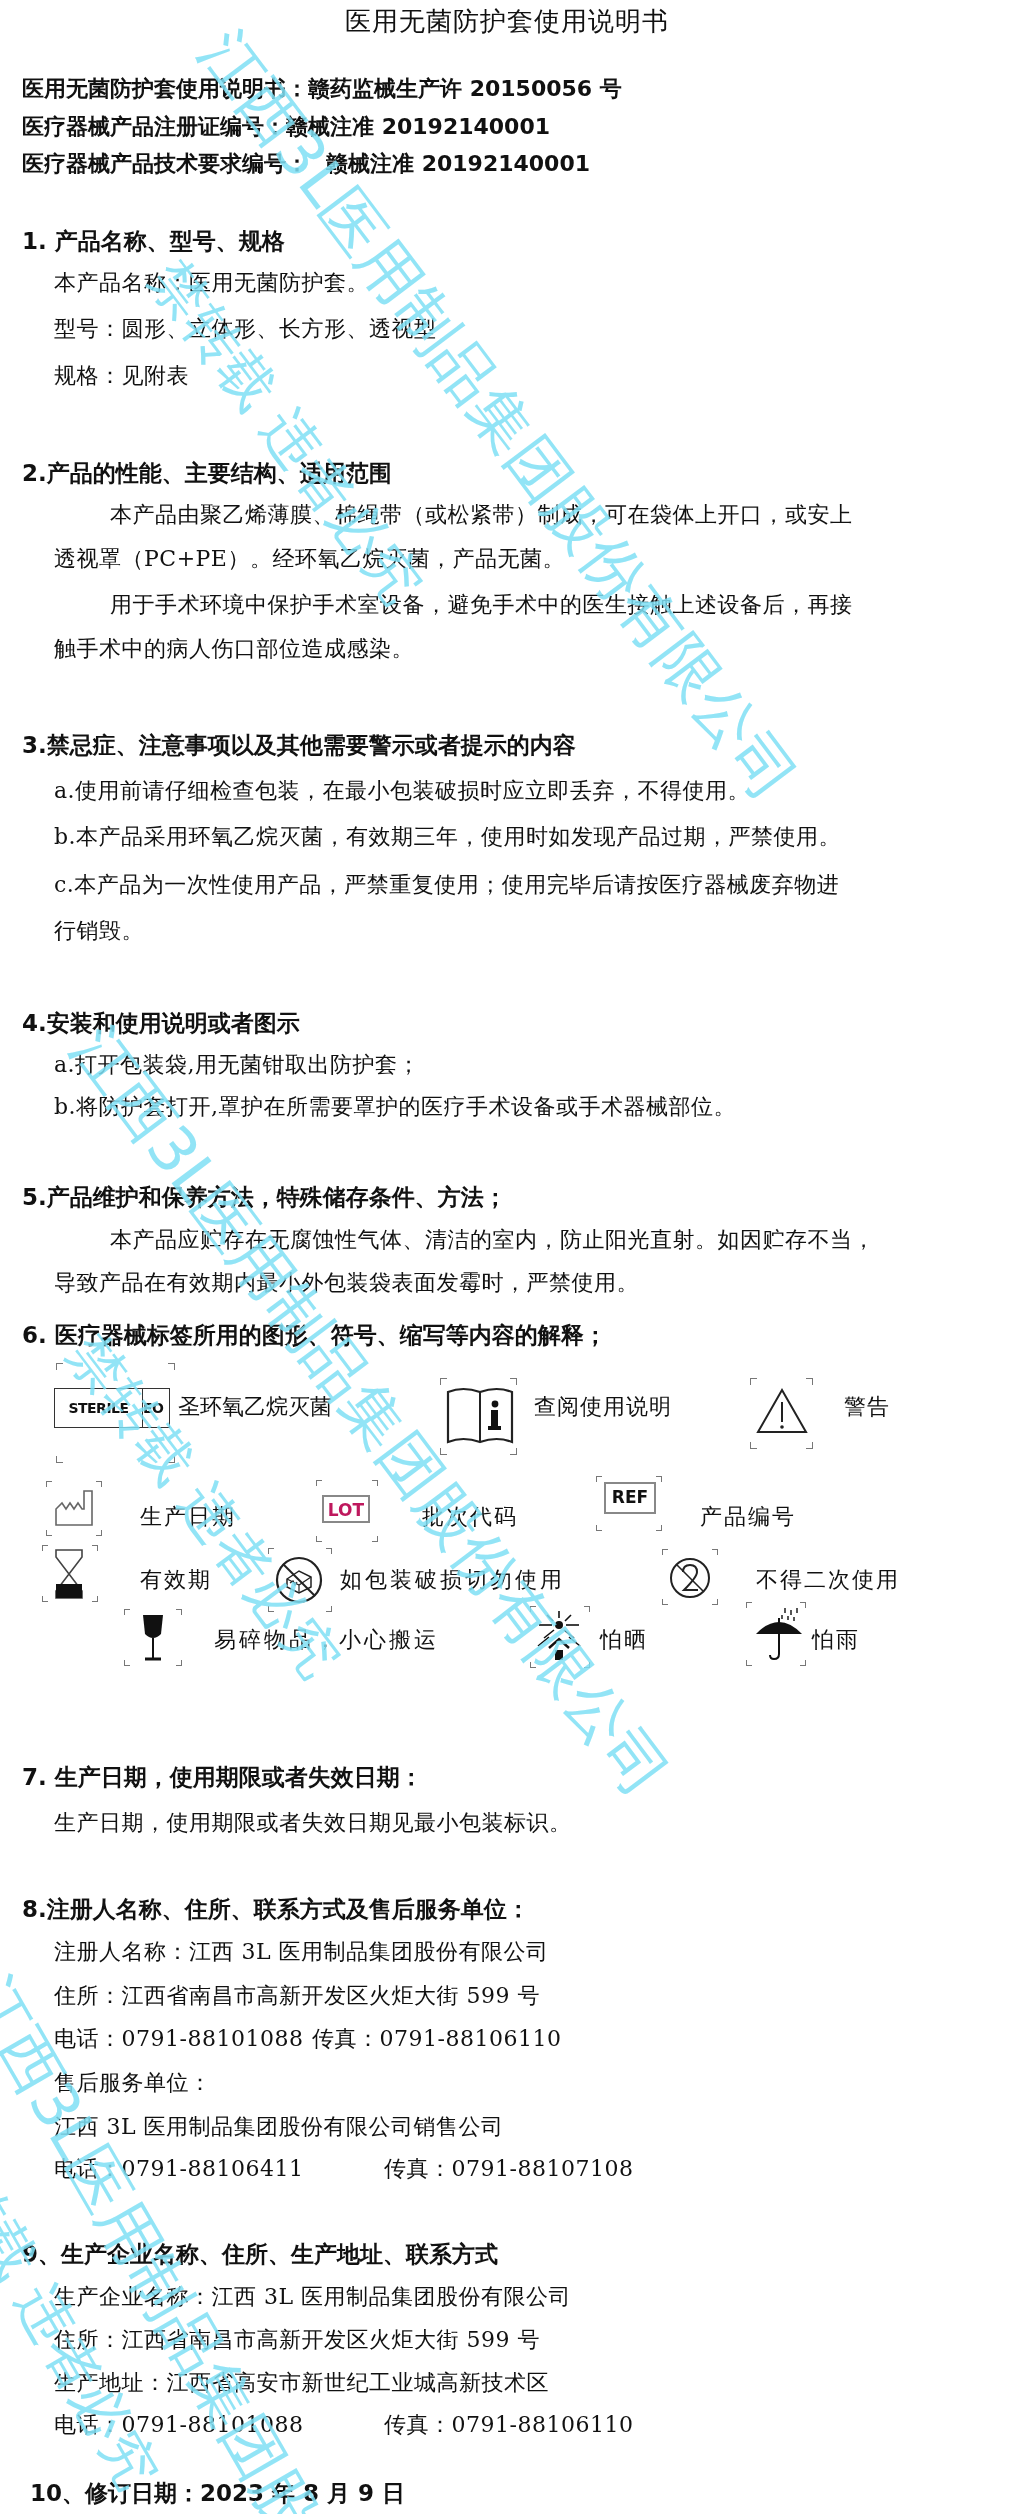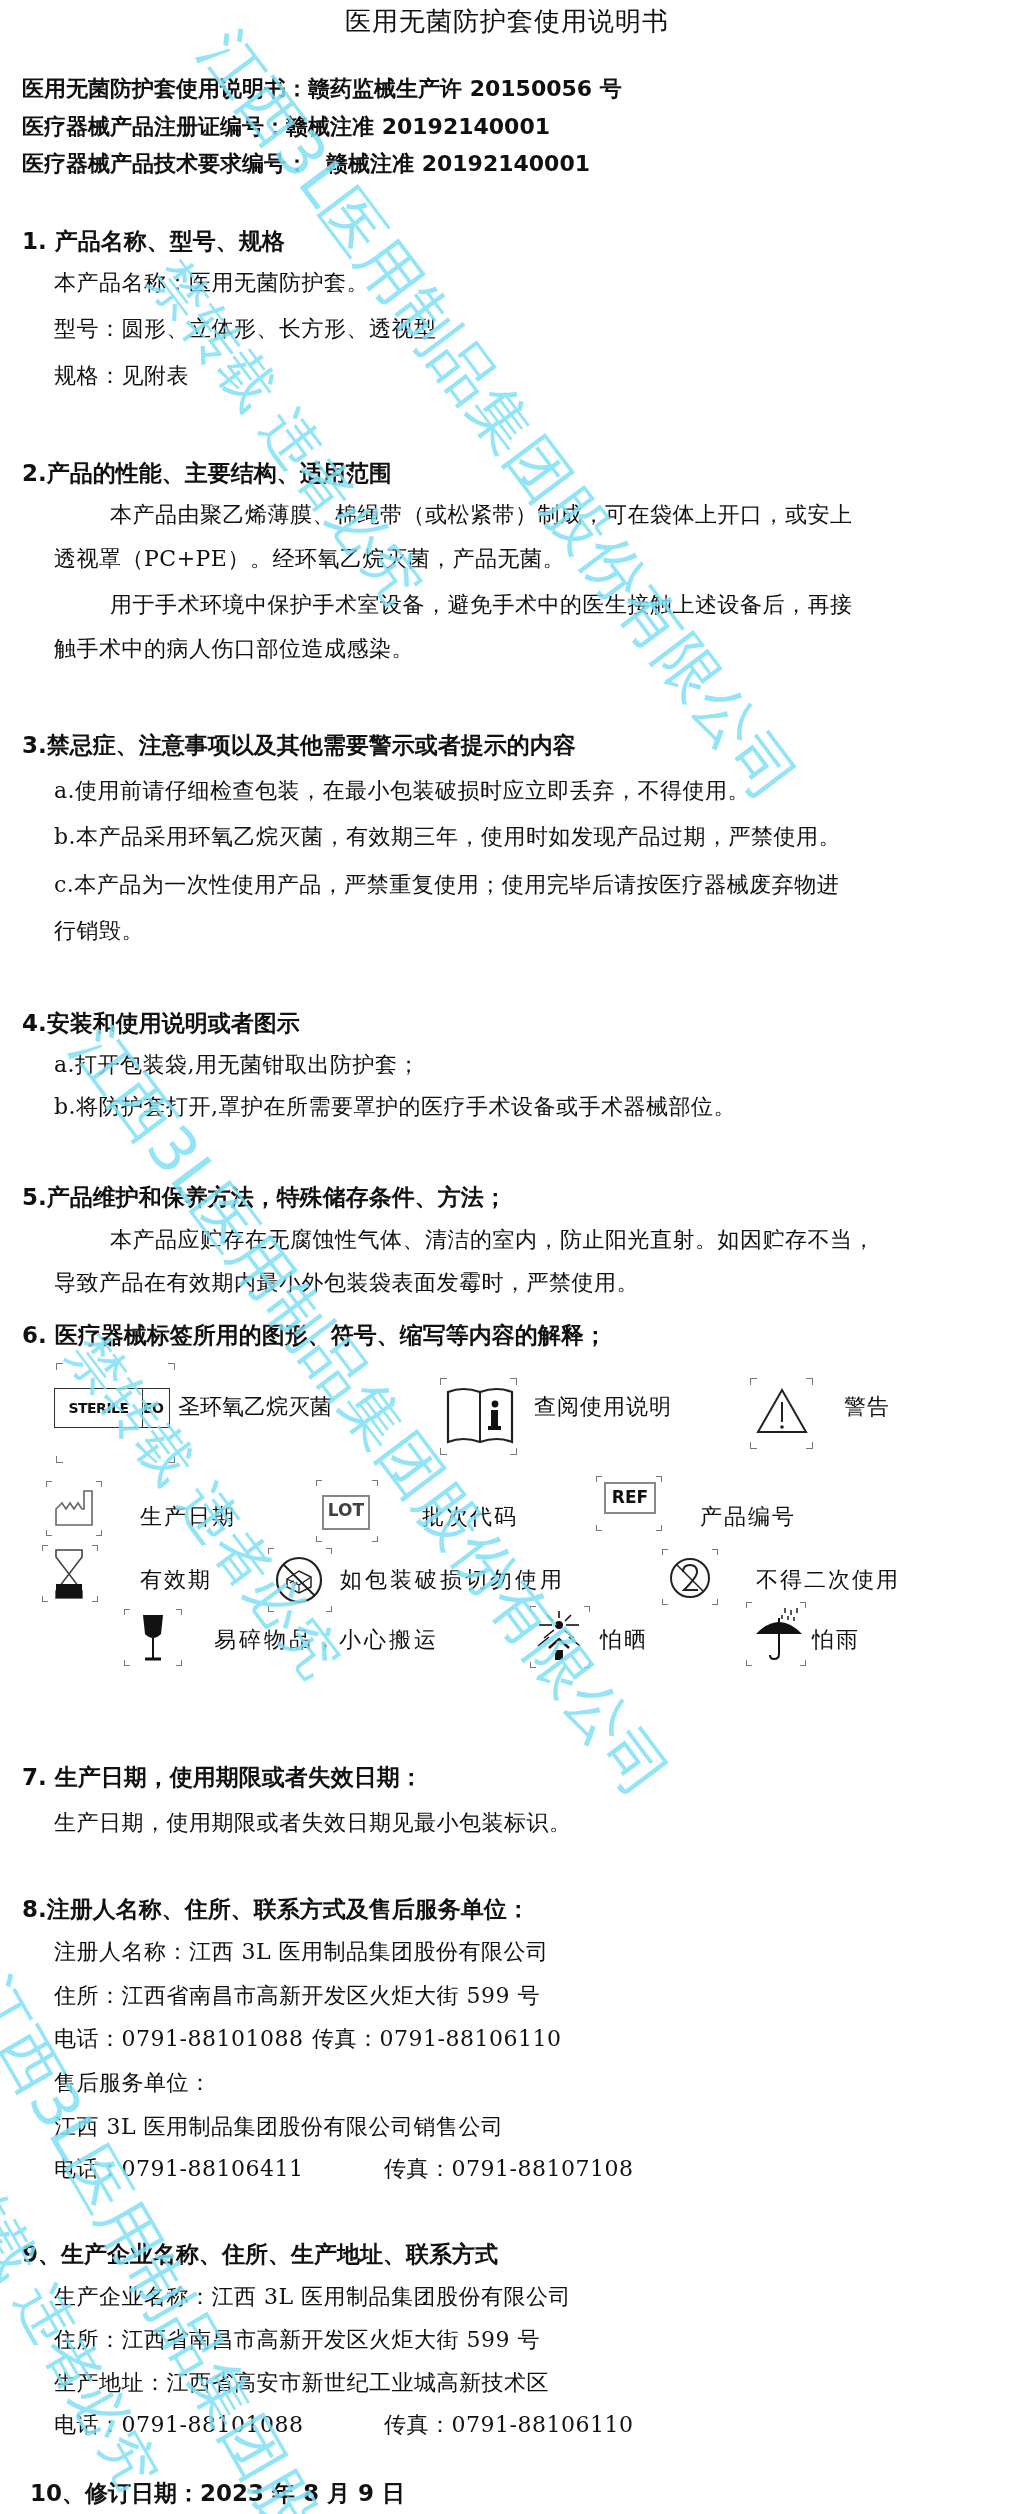--- a/index.html
+++ b/index.html
@@ -116,21 +116,21 @@
       <path d="M2 38 L2 22 L8 16 L12 22 L16 16 L20 22 L24 16 L28 22 L30 22 L30 4 L38 4 L38 38 Z" fill="none" stroke="#666" stroke-width="1.6"></path>
     </svg>
     <div class="abs sym-label" style="left:140px;top:1502px">生产日期</div>
   </div>
 
   <div>
     <div class="corner" style="left:316px;top:1480px;width:5px;height:5px;border-left-width:1px;border-top-width:1px"></div>
     <div class="corner" style="left:372px;top:1480px;width:5px;height:5px;border-right-width:1px;border-top-width:1px"></div>
     <div class="corner" style="left:316px;top:1536px;width:5px;height:5px;border-left-width:1px;border-bottom-width:1px"></div>
     <div class="corner" style="left:372px;top:1536px;width:5px;height:5px;border-right-width:1px;border-bottom-width:1px"></div>
-    <div class="abs" style="left:322px;top:1495px;width:48px;height:35px;border:2px solid #888;box-sizing:border-box;text-align:center;line-height:26px;font-family:'DejaVu Sans',sans-serif;font-weight:bold;font-size:17px;color:#404040">LOT</div>
+    <div class="abs" style="left:322px;top:1495px;width:48px;height:28px;border:2px solid #888;box-sizing:border-box;text-align:center;line-height:26px;font-family:'DejaVu Sans',sans-serif;font-weight:bold;font-size:17px;color:#be185d">LOT</div>
     <div class="abs sym-label" style="left:422px;top:1502px">批次代码</div>
   </div>
 
   <div>
     <div class="corner" style="left:596px;top:1476px;width:5px;height:5px;border-left-width:1px;border-top-width:1px"></div>
     <div class="corner" style="left:656px;top:1476px;width:5px;height:5px;border-right-width:1px;border-top-width:1px"></div>
     <div class="corner" style="left:596px;top:1525px;width:5px;height:5px;border-left-width:1px;border-bottom-width:1px"></div>
     <div class="corner" style="left:656px;top:1525px;width:5px;height:5px;border-right-width:1px;border-bottom-width:1px"></div>
     <div class="abs" style="left:604px;top:1482px;width:52px;height:32px;border:2px solid #888;box-sizing:border-box;text-align:center;line-height:26px;font-family:'DejaVu Sans',sans-serif;font-weight:bold;font-size:17px;color:#111">REF</div>
     <div class="abs sym-label" style="left:700px;top:1502px">产品编号</div>

